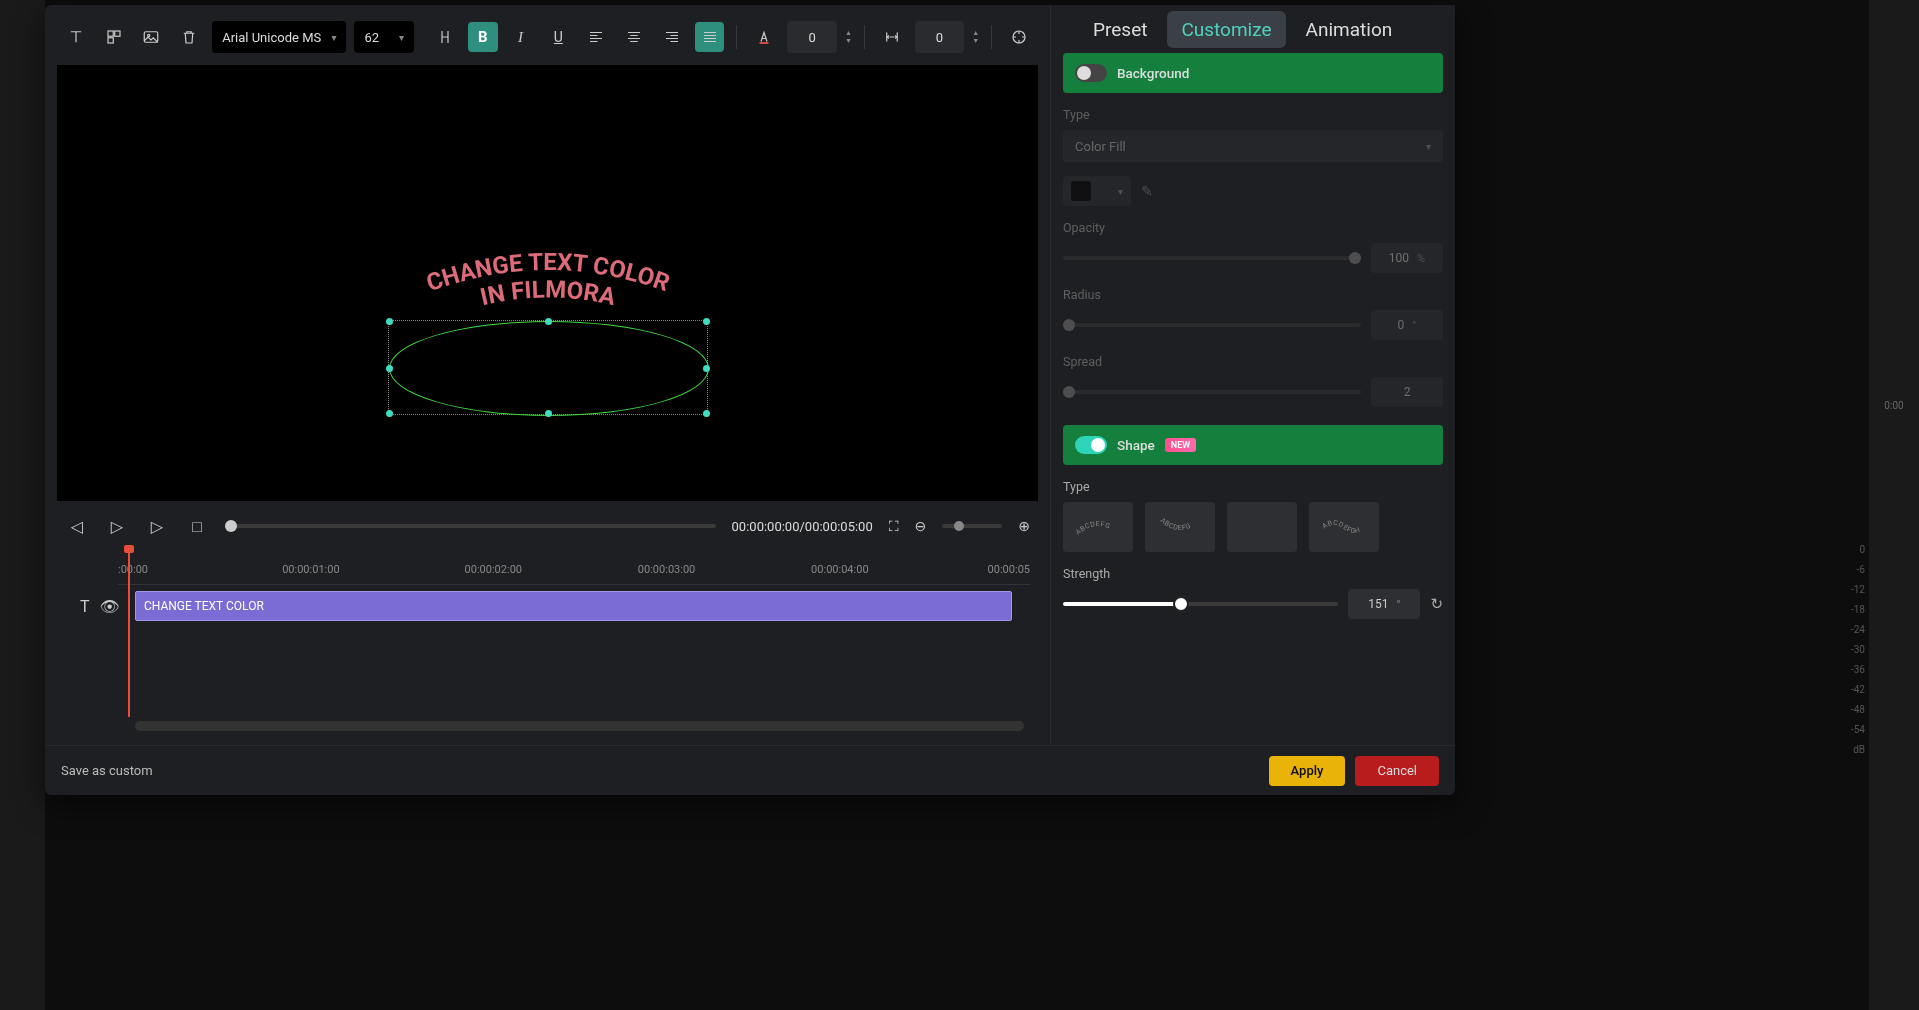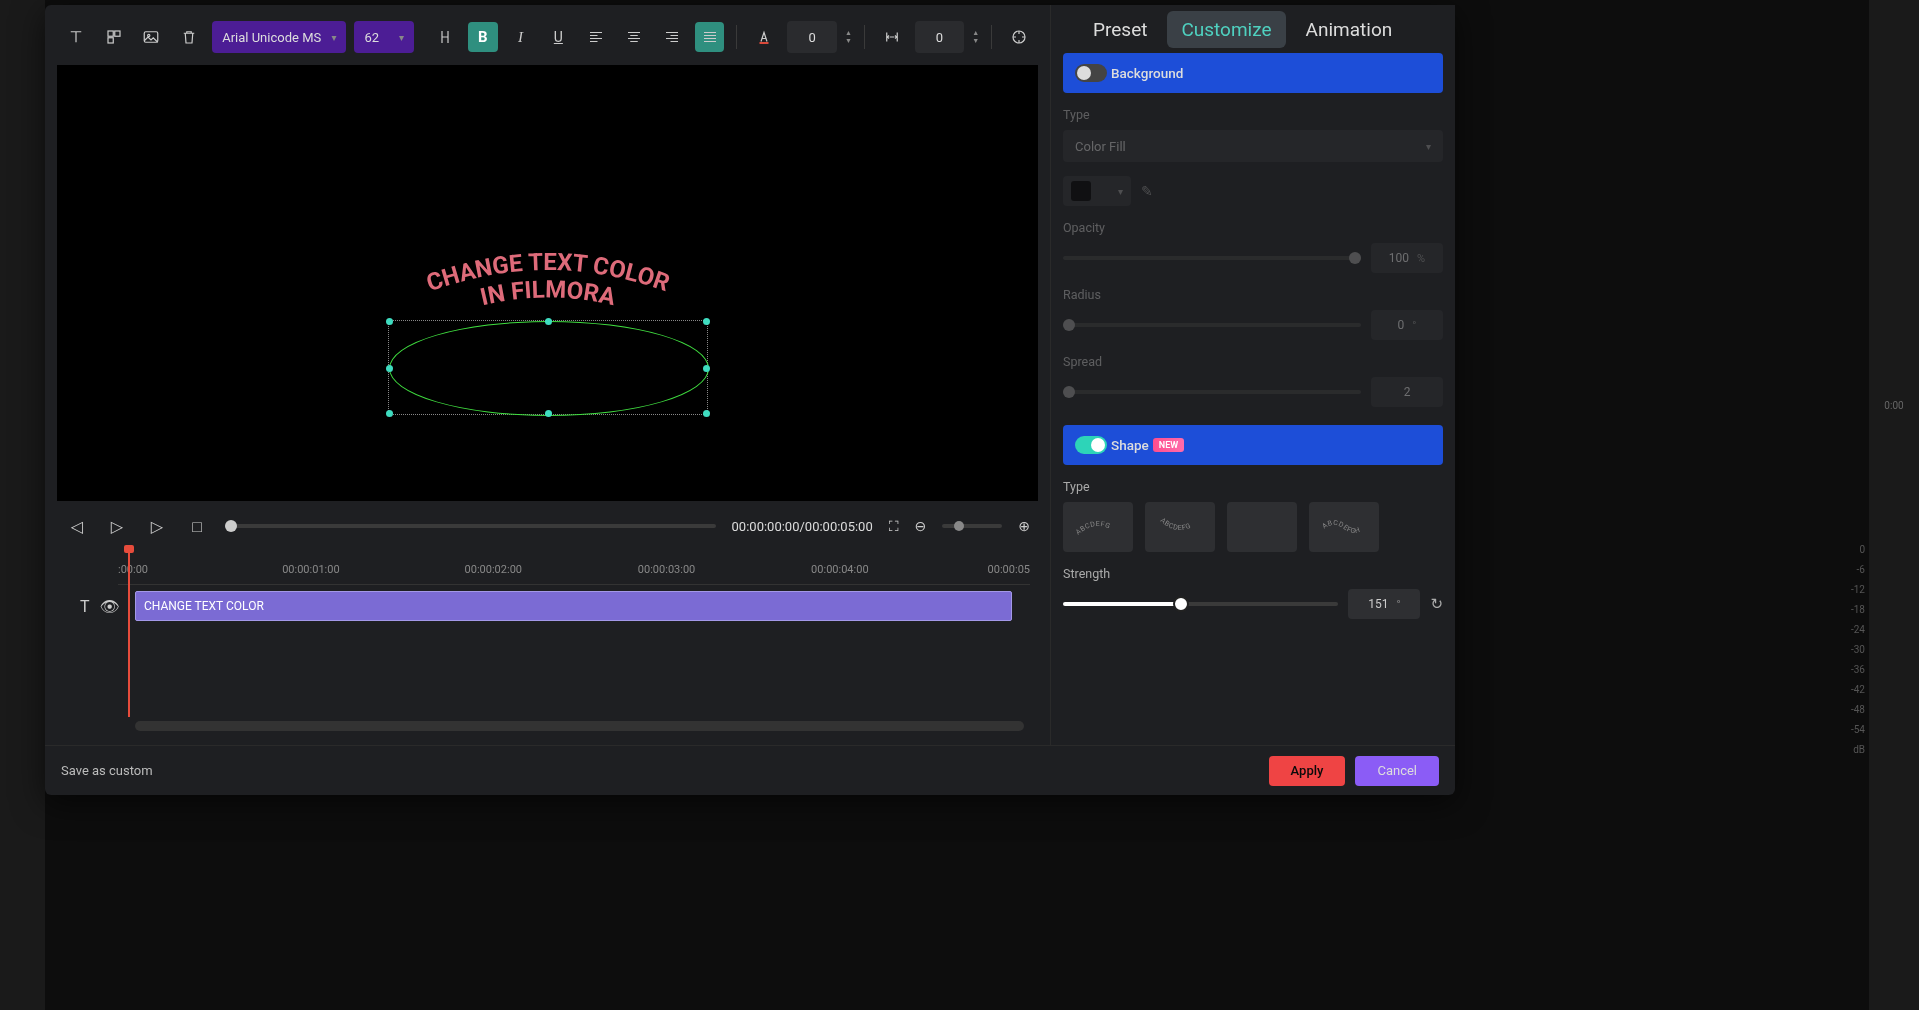--- a/index.html
+++ b/index.html
@@ -11,21 +11,21 @@
 .titlebar-title{font-size:14px;color:#eee;font-weight:500}
 .titlebar-ctrls{display:flex;gap:22px;align-items:center}
 .titlebar-ctrls span{cursor:pointer;color:#ccc;font-size:14px}
 .close-x{font-size:16px}
 .body{flex:1;display:flex;overflow:hidden}
 .left-panel{width:1005px;display:flex;flex-direction:column;padding:8px}
 .toolbar{height:48px;display:flex;align-items:center;gap:8px;padding:0 8px}
 .tb-btn{width:30px;height:30px;display:flex;align-items:center;justify-content:center;cursor:pointer;color:#ccc;border-radius:4px}
 .tb-btn.active{background:#2f8f7f;color:#fff}
 .tb-sep{width:1px;height:24px;background:#3a3a3a;margin:0 4px}
-.tb-select{background:#4c1d95;border-radius:4px;height:32px;display:flex;align-items:center;padding:0 10px;gap:8px;cursor:pointer;color:#ddd;font-size:13px}
+.tb-select{background:#000000;border-radius:4px;height:32px;display:flex;align-items:center;padding:0 10px;gap:8px;cursor:pointer;color:#ddd;font-size:13px}
 .tb-select.font{width:135px;justify-content:space-between}
 .tb-num{background:#2a2b2e;border-radius:4px;height:32px;width:50px;display:flex;align-items:center;justify-content:center;font-size:13px;color:#ddd}
 .tb-spin{display:flex;flex-direction:column;gap:1px}
 .tb-spin span{font-size:7px;line-height:7px;color:#888;cursor:pointer}
 .preview{flex:1;background:#000;position:relative;margin:4px}
 .curved-text{position:absolute;left:50%;top:180px;transform:translateX(-50%);width:380px;text-align:center}
 .curved-text svg{width:380px;height:90px}
 .ct{font-size:24px;font-weight:bold;fill:#de6b7a}
 .ellipse-sel{position:absolute;left:50%;top:255px;transform:translateX(-50%);width:320px;height:95px;border:1px dotted #888}
 .ellipse-sel::before{content:"";position:absolute;left:0;top:0;width:100%;height:100%;border:1px solid #3fdc3f;border-radius:50%}
@@ -46,21 +46,21 @@
 .playhead::before{content:"";position:absolute;left:-4px;top:-2px;width:10px;height:8px;background:#e74c3c;border-radius:2px}
 .track{display:flex;align-items:center;height:34px;margin-top:4px}
 .track-icons{width:70px;display:flex;gap:10px;align-items:center;justify-content:center;color:#ccc}
 .clip{flex:1;height:30px;background:#7b6bd4;border:1px solid #a398e8;border-radius:2px;display:flex;align-items:center;padding:0 8px;font-size:12px;color:#fff;margin-right:18px}
 .tl-scroll{position:absolute;bottom:6px;left:82px;right:18px;height:10px;background:#333;border-radius:5px}
 .right-panel{flex:1;background:#1e1f22;display:flex;flex-direction:column;border-left:1px solid #2a2a2a}
 .tabs{height:48px;display:flex;align-items:center;gap:6px;padding:0 28px}
 .tab{padding:7px 14px;border-radius:6px;cursor:pointer;font-size:19px;color:#ddd}
 .tab.active{background:#3a4046;color:#4fd1c0}
 .props{flex:1;overflow-y:auto;padding:0 12px 12px}
-.section-hdr{background:#1d4ed8;height:40px;display:flex;align-items:center;padding:0 12px;gap:4px;border-radius:4px;margin-bottom:10px}
+.section-hdr{background:#15803d;height:40px;display:flex;align-items:center;padding:0 12px;gap:10px;border-radius:4px;margin-bottom:10px}
 .toggle{width:32px;height:18px;background:#444;border-radius:9px;position:relative;cursor:pointer}
 .toggle.on{background:#2dd4b8}
 .toggle::after{content:"";position:absolute;width:14px;height:14px;background:#ddd;border-radius:50%;top:2px;left:2px}
 .toggle.on::after{left:16px;background:#fff}
 .sec-title{font-size:13.5px;color:#ddd;font-weight:500}
 .badge-new{background:linear-gradient(90deg,#ff4d8d,#ff6bab);color:#fff;font-size:9px;padding:2px 6px;border-radius:3px;font-weight:600}
 .prop{margin:14px 0}
 .prop.dim{opacity:0.45}
 .prop-label{font-size:12.5px;color:#aaa;margin-bottom:8px}
 .prop-row{display:flex;align-items:center;gap:10px}
@@ -77,22 +77,22 @@
 .val-box .unit{color:#888;font-size:11px}
 .shape-types{display:flex;gap:12px}
 .shape-type{width:70px;height:50px;background:#2e2f32;border-radius:4px;display:flex;align-items:center;justify-content:center;cursor:pointer}
 .shape-type svg{width:50px;height:24px}
 .shape-txt{font-size:7px;fill:#888;letter-spacing:0.5px}
 .reset-i{color:#aaa;cursor:pointer;font-size:15px}
 .footer{height:50px;display:flex;align-items:center;justify-content:space-between;padding:0 16px;border-top:1px solid #2a2a2a}
 .foot-link{font-size:13px;color:#bbb;cursor:pointer}
 .foot-btns{display:flex;gap:10px}
 .btn{height:30px;padding:0 22px;border-radius:4px;font-size:13px;display:flex;align-items:center;cursor:pointer}
-.btn.primary{background:#ef4444;color:#0a0a0a;font-weight:500}
-.btn.sec{background:#8b5cf6;color:#ddd}
+.btn.primary{background:#eab308;color:#0a0a0a;font-weight:500}
+.btn.sec{background:#b91c1c;color:#ddd}
 .db-list{position:absolute;right:54px;top:540px;font-size:10px;color:#555;text-align:right;line-height:20px}
 .icon-svg{width:18px;height:18px;stroke:#ccc;stroke-width:1.6;fill:none}
 .chev{font-size:10px;color:#888}
 </style>
 </head>
 <body>
 
 <div class="bg-sidebar"></div>
 <div class="bg-right">
   <div>0:00</div>

